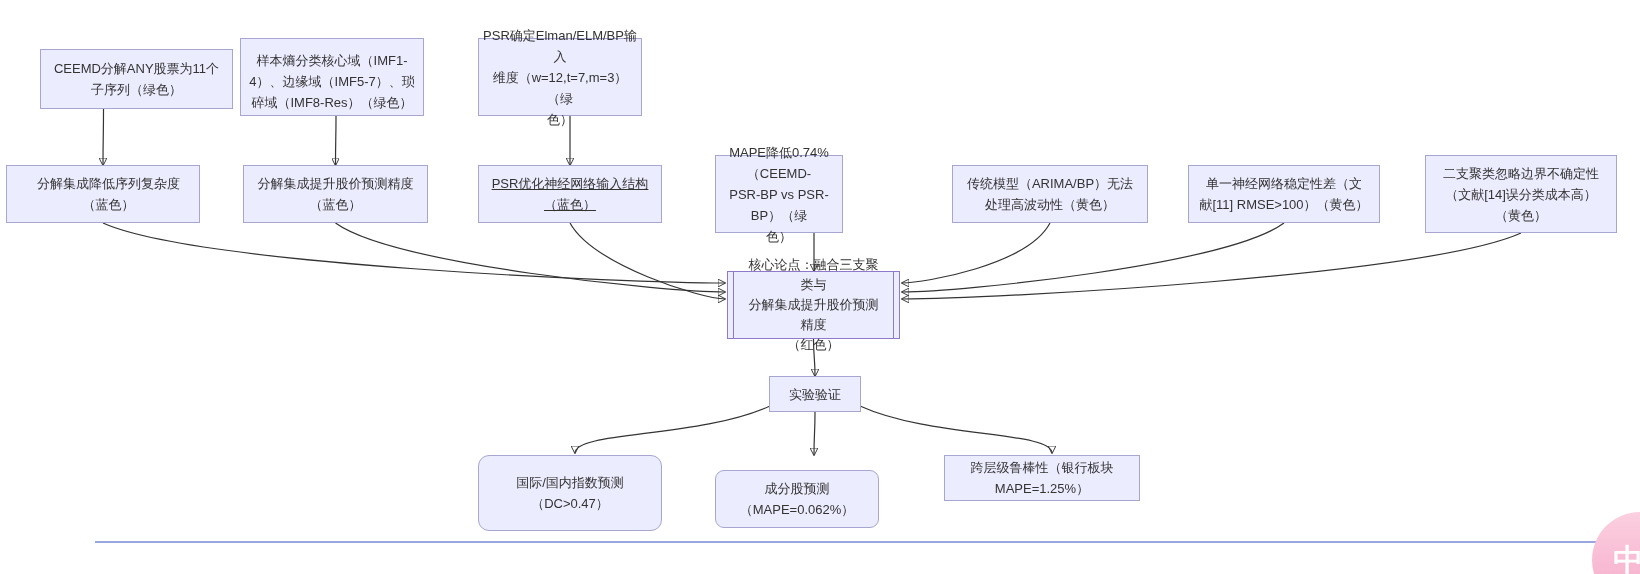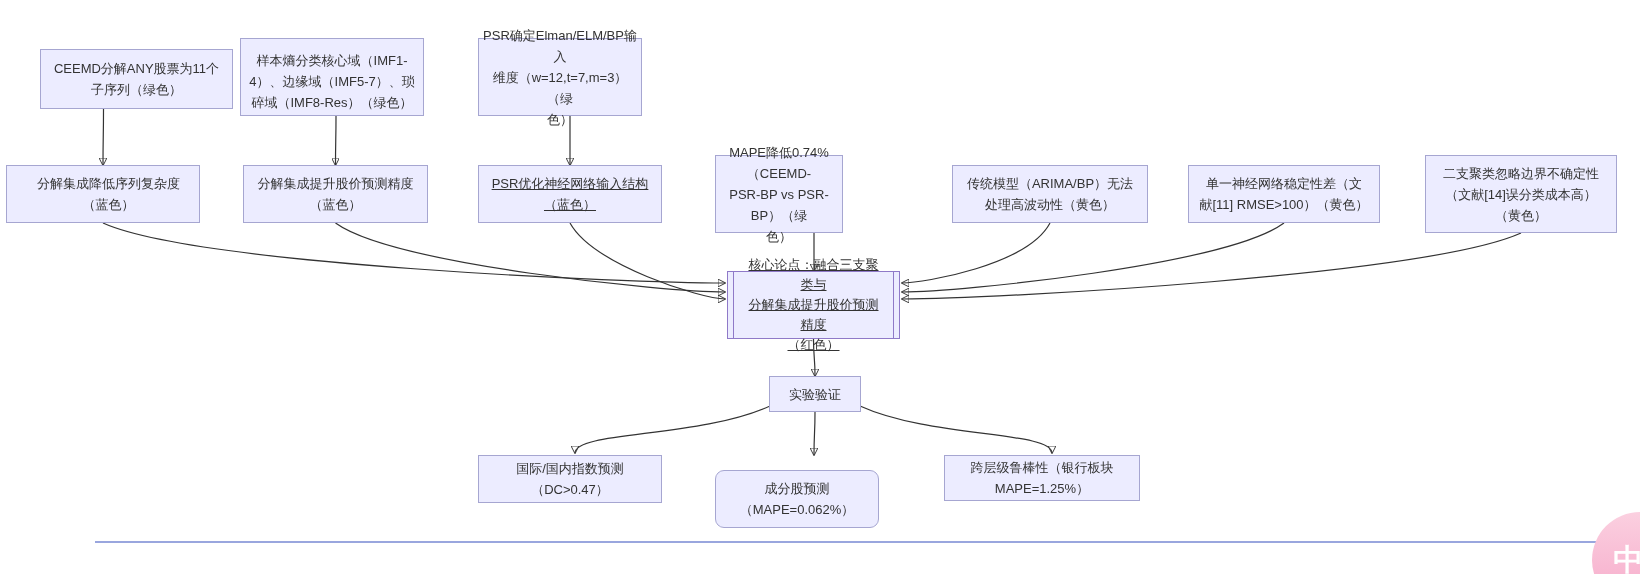--- a/index.html
+++ b/index.html
@@ -9,21 +9,21 @@
   #edge-layer path{fill:none;stroke:var(--edge);stroke-width:1.2px;}
   .node{
     position:absolute;box-sizing:border-box;
     background:var(--node-fill);
     border:1px solid var(--node-border);
     display:flex;align-items:center;justify-content:center;
     text-align:center;white-space:pre-line;
     font-size:13px;line-height:21px;color:var(--text);
     padding:2px 4px;
   }
-  .node.core{border-color:var(--core-border);line-height:20px;padding:2px 16px;text-decoration:underline;}
+  .node.core{border-color:var(--core-border);line-height:20px;padding:2px 16px;}
   .node.core::before,.node.core::after{
     content:"";position:absolute;top:0;bottom:0;width:1px;background:var(--core-border);
   }
   .node.core::before{left:5px;}
   .node.core::after{right:5px;}
   .bottom-line{position:absolute;left:95px;right:0;top:541px;height:2px;background:var(--window-line);opacity:.85;}
   .badge{
     position:absolute;left:1592px;top:512px;width:96px;height:96px;border-radius:50%;
     background:linear-gradient(180deg,#fbd0e0 0%,#f6a9c9 100%);
     display:flex;align-items:center;justify-content:center;
@@ -80,21 +80,21 @@
 处理高波动性（黄色）</span></div>
       <div class="node" style="left: 1188px; top: 165px; width: 192px; height: 58px;"><span>单一神经网络稳定性差（文
 献[11] RMSE&gt;100）（黄色）</span></div>
       <div class="node" style="left: 1425px; top: 155px; width: 192px; height: 78px;"><span>二支聚类忽略边界不确定性
 （文献[14]误分类成本高）
 （黄色）</span></div>
       <div class="node core" style="left: 727px; top: 271px; width: 173px; height: 68px;"><span>核心论点：融合三支聚类与
 分解集成提升股价预测精度
 （红色）</span></div>
       <div class="node" style="left: 769px; top: 376px; width: 92px; height: 36px; text-align: center;"><span>实验验证</span></div>
-      <div class="node" style="left: 478px; top: 455px; width: 184px; height: 48px;"><span>国际/国内指数预测
+      <div class="node" style="left: 478px; top: 455px; width: 184px; height: 76px; border-radius: 11px;"><span>国际/国内指数预测
 （DC&gt;0.47）</span></div>
       <div class="node" style="left: 715px; top: 470px; width: 164px; height: 58px; border-radius: 9px;"><span>成分股预测
 （MAPE=0.062%）</span></div>
       <div class="node" style="left: 944px; top: 455px; width: 196px; height: 46px;"><span>跨层级鲁棒性（银行板块
 MAPE=1.25%）</span></div>
     </div>
   <div class="bottom-line"></div>
   <div class="badge">
     <span>中A</span>
   </div>

